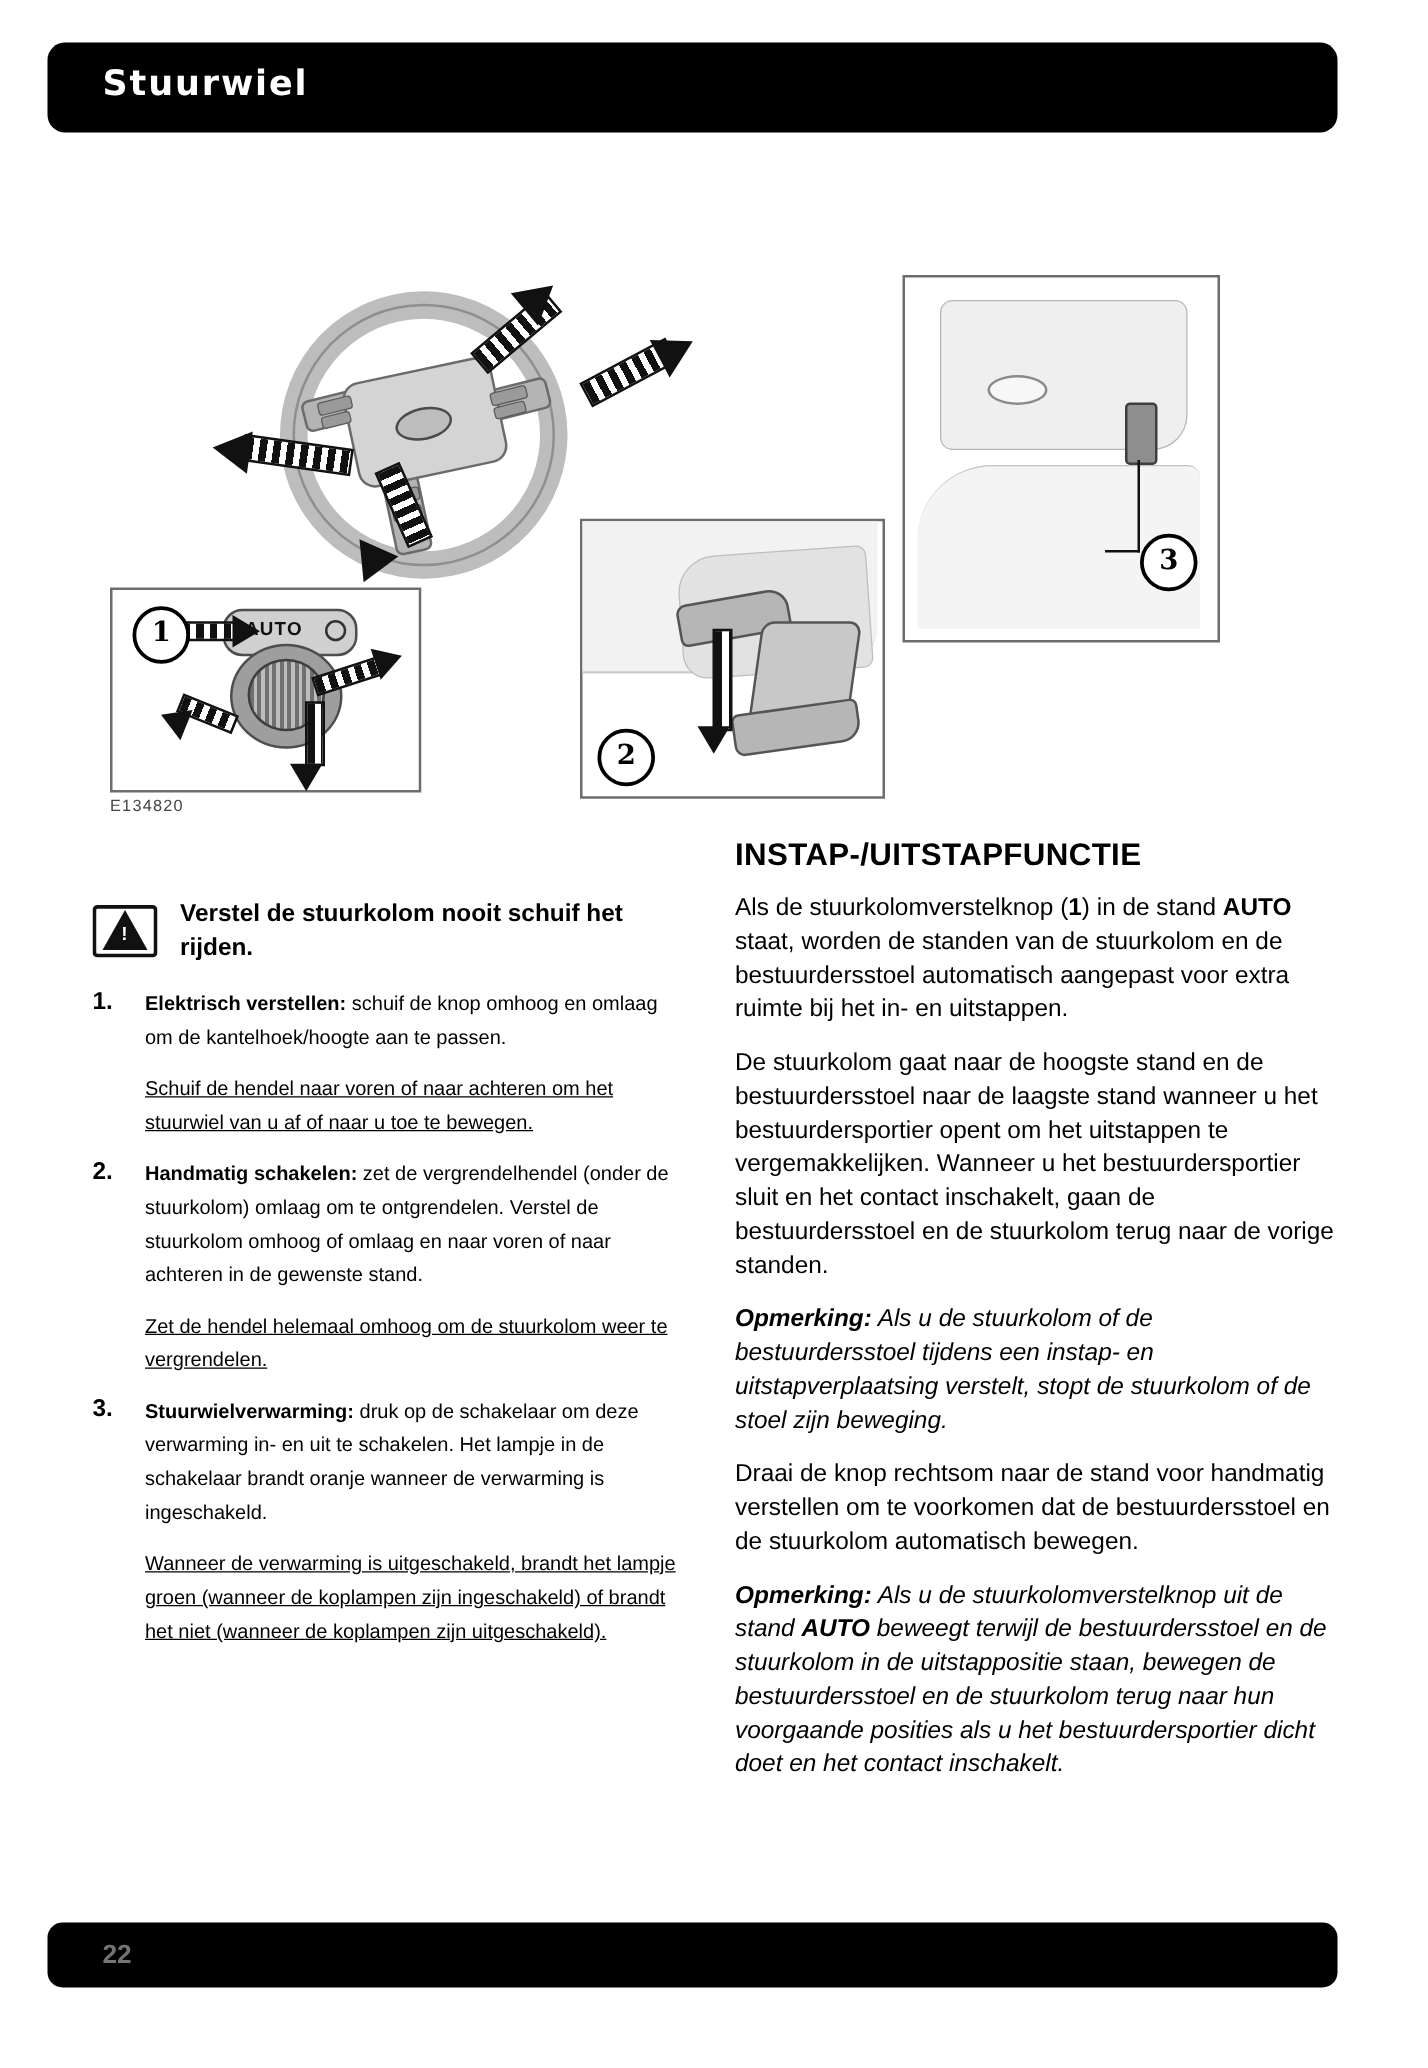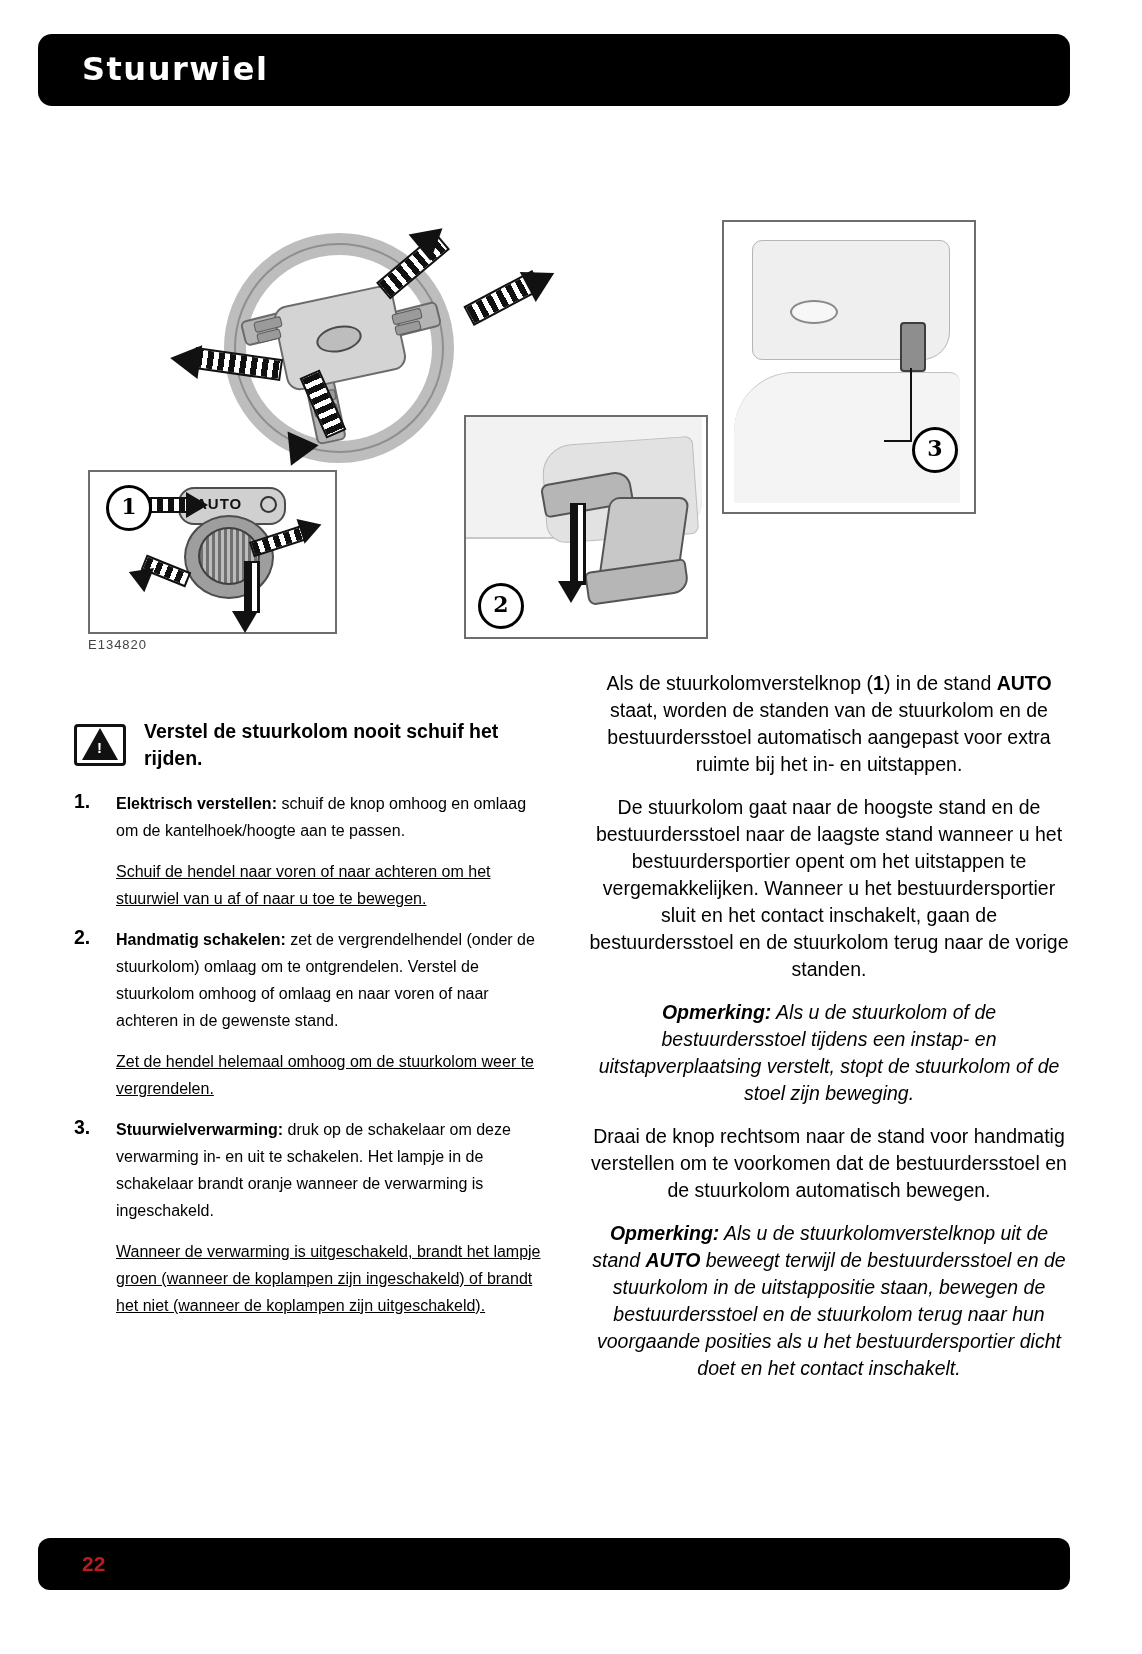--- a/index.html
+++ b/index.html
@@ -29,21 +29,21 @@
     top: 34px;
     width: 1032px;
     height: 72px;
     background: #000000;
     border-radius: 14px;
   }
   .header-title {
     position: absolute;
     left: 82px;
     top: 50px;
-    font-size: 32px;
+    font-size: 28px;
     font-weight: bold;
     color: #ffffff;
     letter-spacing: 1.5px;
     font-family: "DejaVu Sans", sans-serif;
   }
 
   
   .section-heading {
     position: absolute;
     left: 74px;
@@ -398,21 +398,21 @@
     font-size: 25px;
     font-weight: bold;
     margin-bottom: 14px;
     letter-spacing: 0.3px;
   }
 
   p.body {
     font-size: 19.5px;
     line-height: 27px;
     margin: 0 0 16px 0;
-    text-align: center;
+    text-align: left;
   }
   p.body.note {
     font-style: italic;
   }
   .b { font-weight: bold; }
   .note-label { font-weight: bold; font-style: italic; }
 
   ol.steps {
     margin: 0;
     padding: 0;
@@ -446,21 +446,21 @@
     height: 52px;
     background: #000000;
     border-radius: 12px;
   }
   .footer-page {
     position: absolute;
     left: 82px;
     top: 1552px;
     font-size: 21px;
     font-weight: bold;
-    color: #b91c1c;
+    color: #737373;
   }
 </style>
 </head>
 <body>
 
 <div class="page">
 
   <div class="header-bar"></div>
   <div class="header-title">Stuurwiel</div>
 
@@ -555,20 +555,21 @@
       </li>
       <li>
         <span class="num">3.</span>
         <p><span class="b">Stuurwielverwarming:</span><span> druk op de schakelaar om deze verwarming in- en uit te schakelen. Het lampje in de schakelaar brandt oranje wanneer de verwarming is ingeschakeld.</span></p>
         <p>Wanneer de verwarming is uitgeschakeld, brandt het lampje groen (wanneer de koplampen zijn ingeschakeld) of brandt het niet (wanneer de koplampen zijn uitgeschakeld).</p>
       </li>
     </ol>
   </div>
 
   <div class="col-right">
+    <div class="right-heading">INSTAP-/UITSTAPFUNCTIE</div>
 
     <p class="body"><span>Als de stuurkolomverstelknop (</span><span class="b">1</span><span>) in de stand </span><span class="b">AUTO</span><span> staat, worden de standen van de stuurkolom en de bestuurdersstoel automatisch aangepast voor extra ruimte bij het in- en uitstappen.</span></p>
 
     <p class="body">De stuurkolom gaat naar de hoogste stand en de bestuurdersstoel naar de laagste stand wanneer u het bestuurdersportier opent om het uitstappen te vergemakkelijken. Wanneer u het bestuurdersportier sluit en het contact inschakelt, gaan de bestuurdersstoel en de stuurkolom terug naar de vorige standen.</p>
 
     <p class="body note"><span class="note-label">Opmerking:</span><span> Als u de stuurkolom of de bestuurdersstoel tijdens een instap- en uitstapverplaatsing verstelt, stopt de stuurkolom of de stoel zijn beweging.</span></p>
 
     <p class="body">Draai de knop rechtsom naar de stand voor handmatig verstellen om te voorkomen dat de bestuurdersstoel en de stuurkolom automatisch bewegen.</p>
 
     <p class="body note"><span class="note-label">Opmerking:</span><span> Als u de stuurkolomverstelknop uit de stand </span><span class="b">AUTO</span><span> beweegt terwijl de bestuurdersstoel en de stuurkolom in de uitstappositie staan, bewegen de bestuurdersstoel en de stuurkolom terug naar hun voorgaande posities als u het bestuurdersportier dicht doet en het contact inschakelt.</span></p>

